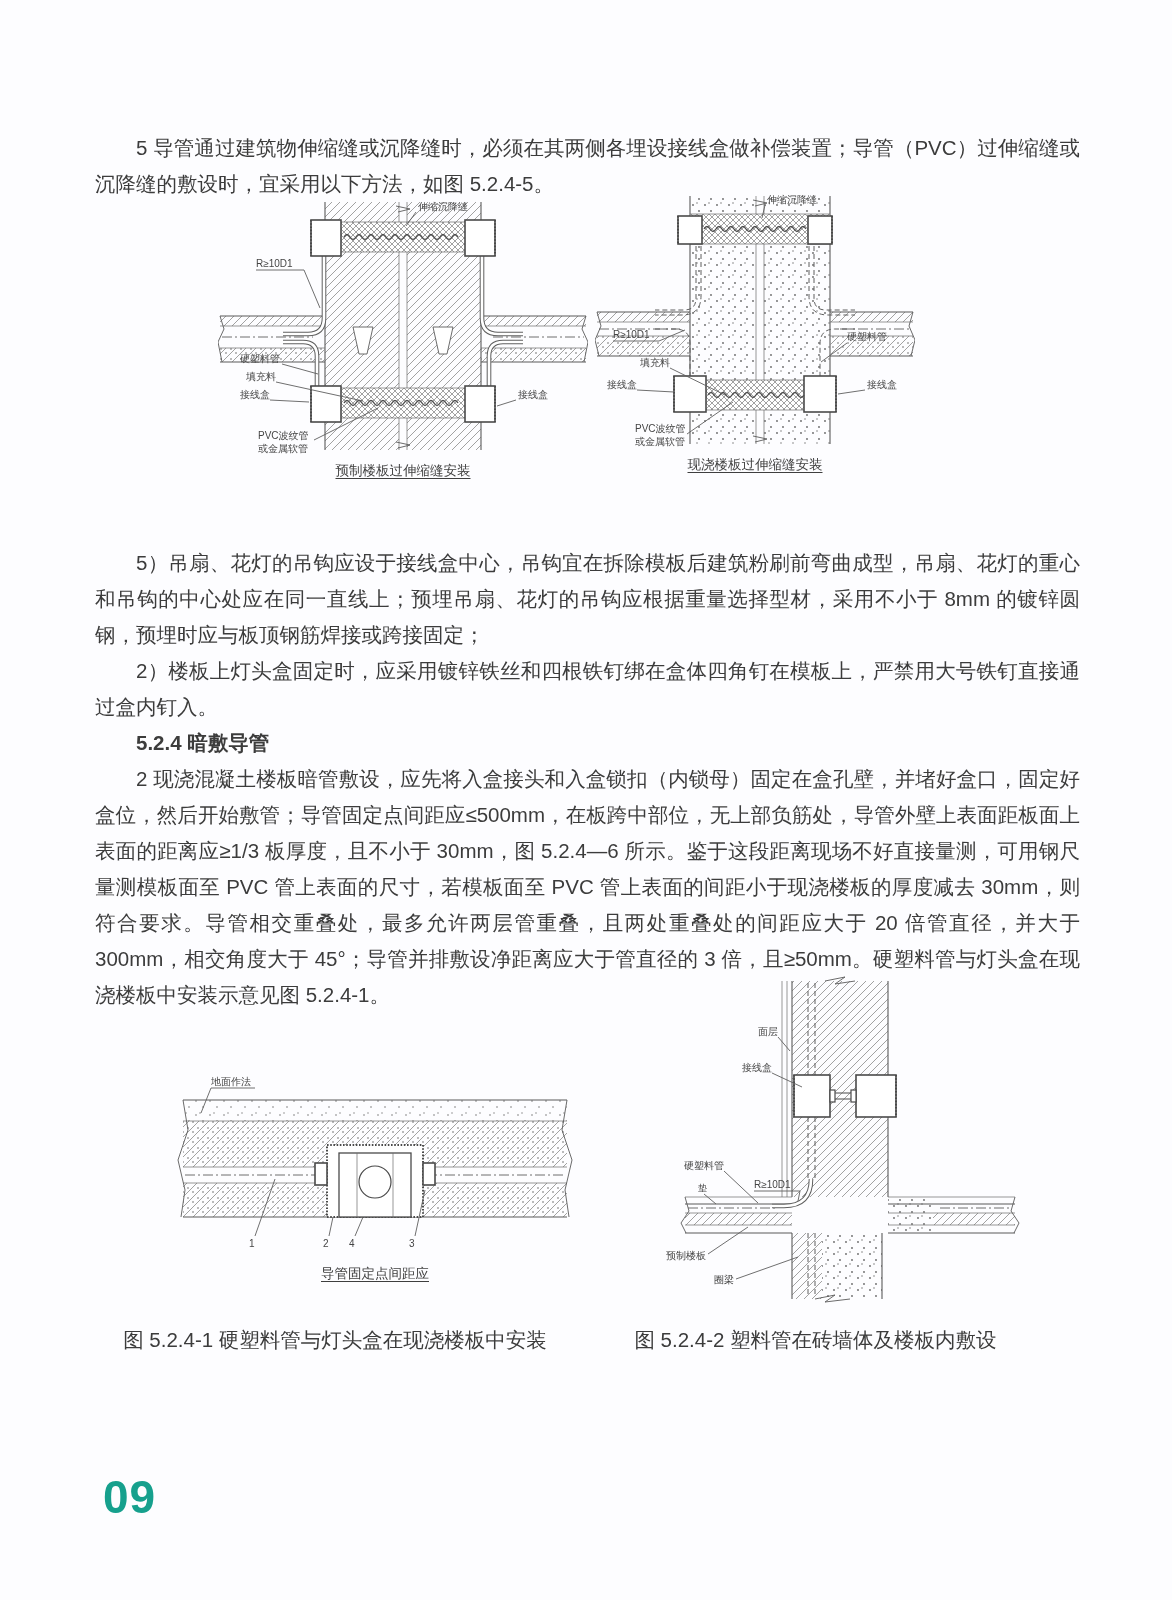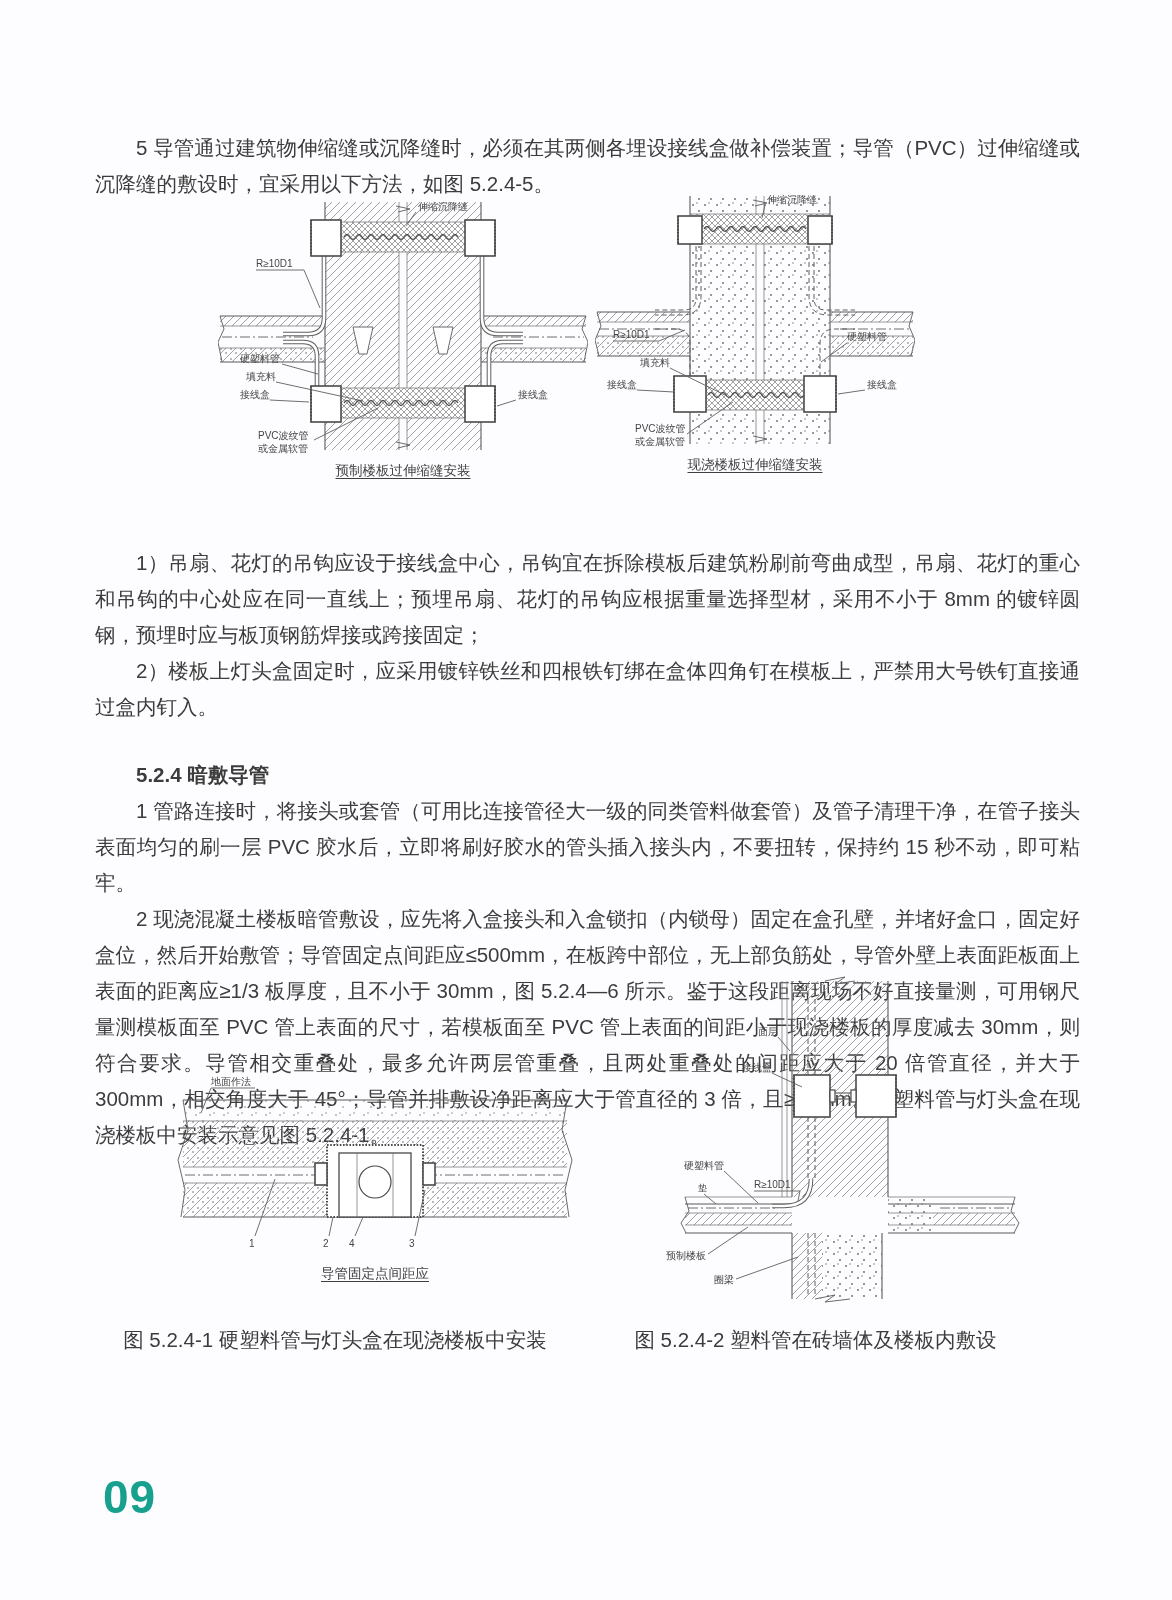--- a/index.html
+++ b/index.html
@@ -12,21 +12,21 @@
   .para{
     position:absolute;left:95px;width:985px;
     font-size:20.5px;line-height:36px;text-align:justify;
     text-indent:2em;color:#3c3c3c;
   }
   .bodyblock{position:absolute;left:95px;top:545px;width:985px;}
   .bodyblock p{
     margin:0;font-size:20.5px;line-height:36px;text-align:justify;
     text-indent:2em;color:#3c3c3c;
   }
-  .bodyblock p.heading{font-weight:bold;text-align:left;margin-top:32px;}
+  .bodyblock p.heading{font-weight:bold;text-align:left;}
   .fig{position:absolute;}
   .figcap{
     text-align:center;font-size:13.5px;color:#3f3f3f;margin-top:4px;
   }
   .figcap span{text-decoration:underline;text-underline-offset:3px;}
   .maincap{
     position:absolute;top:1326px;font-size:20.5px;color:#3c3c3c;text-align:center;
   }
   .pagenum{
     position:absolute;left:103px;top:1470px;
@@ -254,24 +254,23 @@
       <text class="lb" x="272" y="198">接线盒</text>
       <polyline class="ld" points="270,200 243,204"></polyline>
       <text class="lb" x="40" y="242">PVC波纹管</text>
       <text class="lb" x="40" y="255">或金属软管</text>
       <polyline class="ld" points="92,244 138,212"></polyline>
     </svg>
     <div class="figcap"><span>现浇楼板过伸缩缝安装</span></div>
   </div>
 
   <div class="bodyblock">
-    <p>1）吊扇、花灯的吊钩应设于接线盒中心，吊钩宜在拆除模板后建筑粉刷前弯曲成型，吊扇、花灯的重心和吊钩的中心处应在同一直线上；预埋吊扇、花灯的吊钩应根据重量选择型材，采用不小于 8mm 的镀锌圆钢，预埋时应与板顶钢筋焊接或跨接固定；</p>
+    <p>5）吊扇、花灯的吊钩应设于接线盒中心，吊钩宜在拆除模板后建筑粉刷前弯曲成型，吊扇、花灯的重心和吊钩的中心处应在同一直线上；预埋吊扇、花灯的吊钩应根据重量选择型材，采用不小于 8mm 的镀锌圆钢，预埋时应与板顶钢筋焊接或跨接固定；</p>
     <p>2）楼板上灯头盒固定时，应采用镀锌铁丝和四根铁钉绑在盒体四角钉在模板上，严禁用大号铁钉直接通过盒内钉入。</p>
     <p class="heading">5.2.4 暗敷导管</p>
-    <p>1 管路连接时，将接头或套管（可用比连接管径大一级的同类管料做套管）及管子清理干净，在管子接头表面均匀的刷一层 PVC 胶水后，立即将刷好胶水的管头插入接头内，不要扭转，保持约 15 秒不动，即可粘牢。</p>
     <p>2 现浇混凝土楼板暗管敷设，应先将入盒接头和入盒锁扣（内锁母）固定在盒孔壁，并堵好盒口，固定好盒位，然后开始敷管；导管固定点间距应≤500mm，在板跨中部位，无上部负筋处，导管外壁上表面距板面上表面的距离应≥1/3 板厚度，且不小于 30mm，图 5.2.4—6 所示。鉴于这段距离现场不好直接量测，可用钢尺量测模板面至 PVC 管上表面的尺寸，若模板面至 PVC 管上表面的间距小于现浇楼板的厚度减去 30mm，则符合要求。导管相交重叠处，最多允许两层管重叠，且两处重叠处的间距应大于 20 倍管直径，并大于 300mm，相交角度大于 45°；导管并排敷设净距离应大于管直径的 3 倍，且≥50mm。硬塑料管与灯头盒在现浇楼板中安装示意见图 5.2.4-1。</p>
   </div>
 
   <div class="fig" style="left:165px;top:1055px;width:420px;">
     <svg width="420" height="198" viewBox="0 0 420 198">
 
       <g>
         <rect x="18" y="45" width="384" height="21" fill="url(#pdotL)"></rect>
         <rect x="18" y="66" width="384" height="46" fill="url(#phd)"></rect>
         <rect x="18" y="128" width="384" height="34" fill="url(#phd)"></rect>

